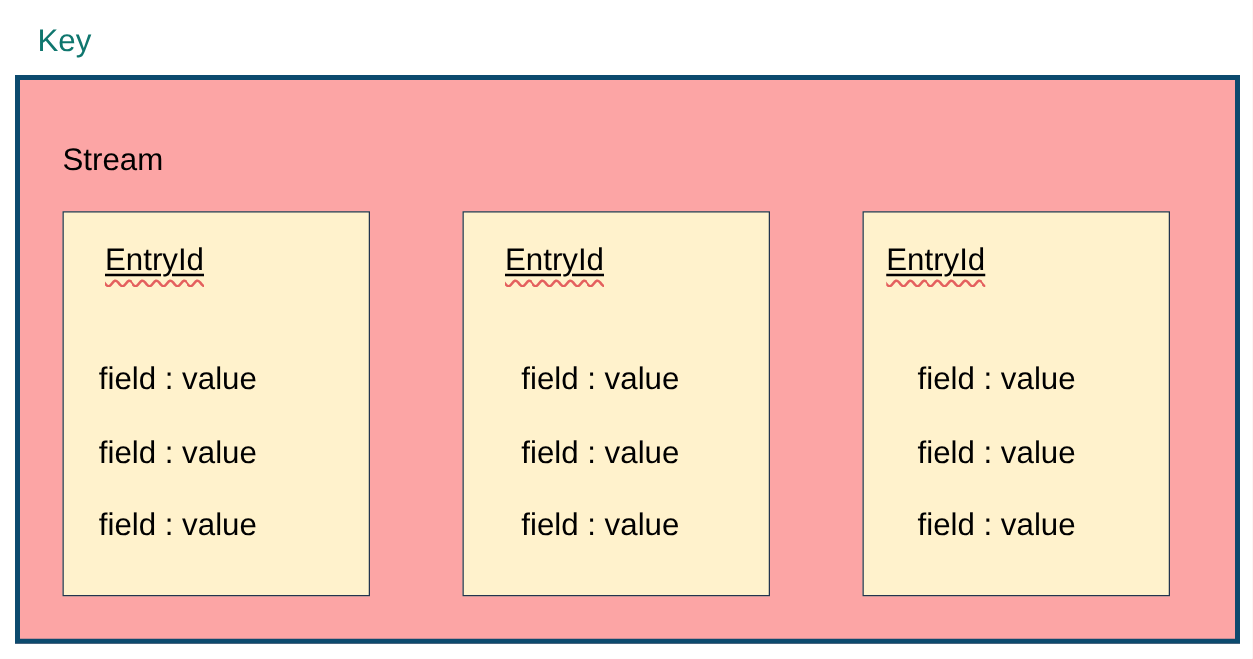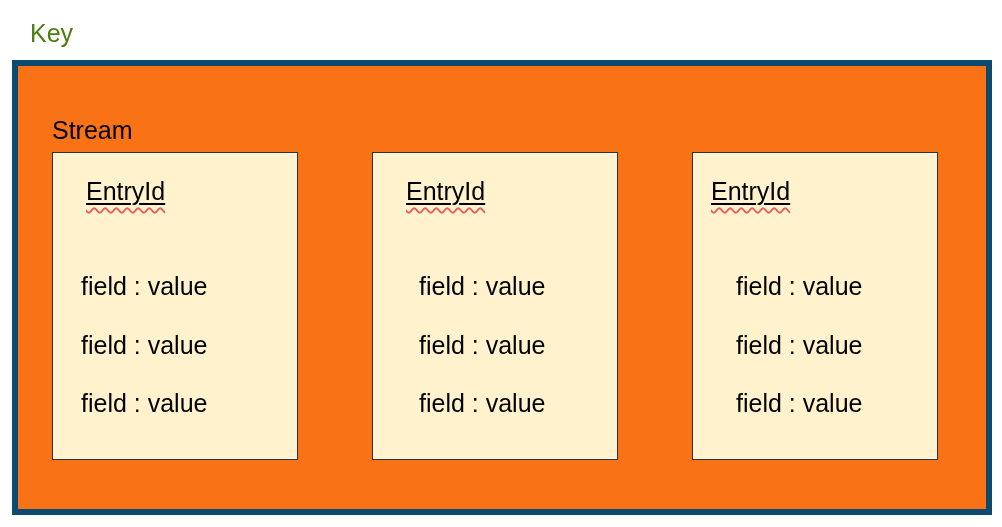--- a/index.html
+++ b/index.html
@@ -19,45 +19,45 @@
     width: 1002px;
     height: 527px;
     background: #ffffff;
   }
   .key-label {
     position: absolute;
     left: 30px;
     top: 19px;
     font-size: 25px;
     line-height: 1.15;
-    color: #4d7c0f;
+    color: #0f766e;
     white-space: nowrap;
   }
   .stream-box {
     position: absolute;
     left: 12px;
     top: 60px;
     width: 980px;
     height: 455px;
-    background: #f97316;
-    border: 6px solid #0c4a6e;
+    background: #fca5a5;
+    border: 4px solid #0c4a6e;
     box-sizing: border-box;
   }
   .stream-label {
     position: absolute;
     left: 34px;
     top: 50px;
     font-size: 25px;
     line-height: 1.15;
     color: #000000;
     white-space: nowrap;
   }
   .card {
     position: absolute;
-    top: 86px;
+    top: 105px;
     width: 246px;
     height: 308px;
     background: #fff2cc;
     border: 1.5px solid #22344f;
     box-sizing: border-box;
     padding-left: 48px;
   }
   .card1 { left: 34px; }
   .card2 { left: 354px; }
   .card3 { left: 674px; }

